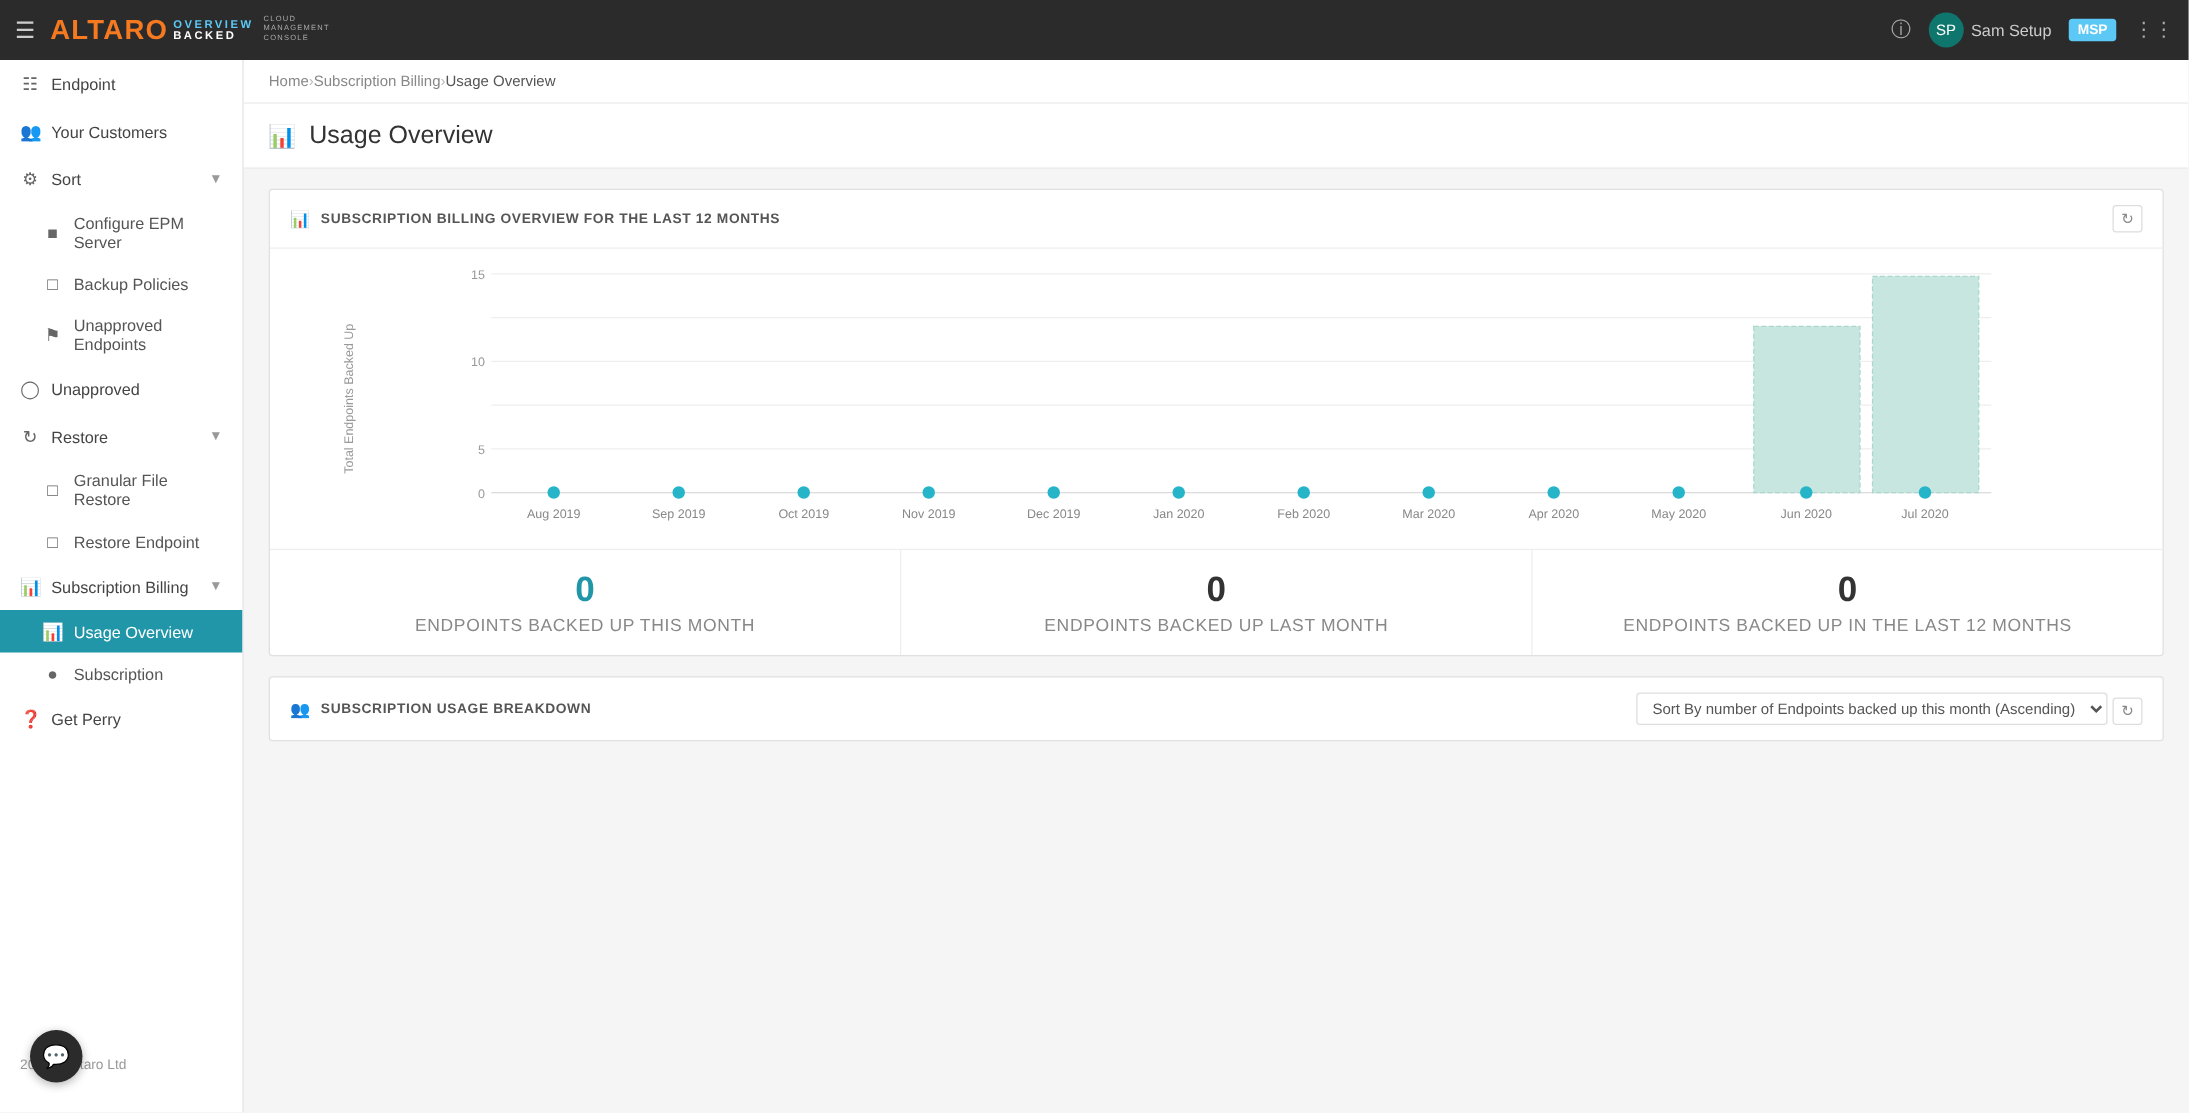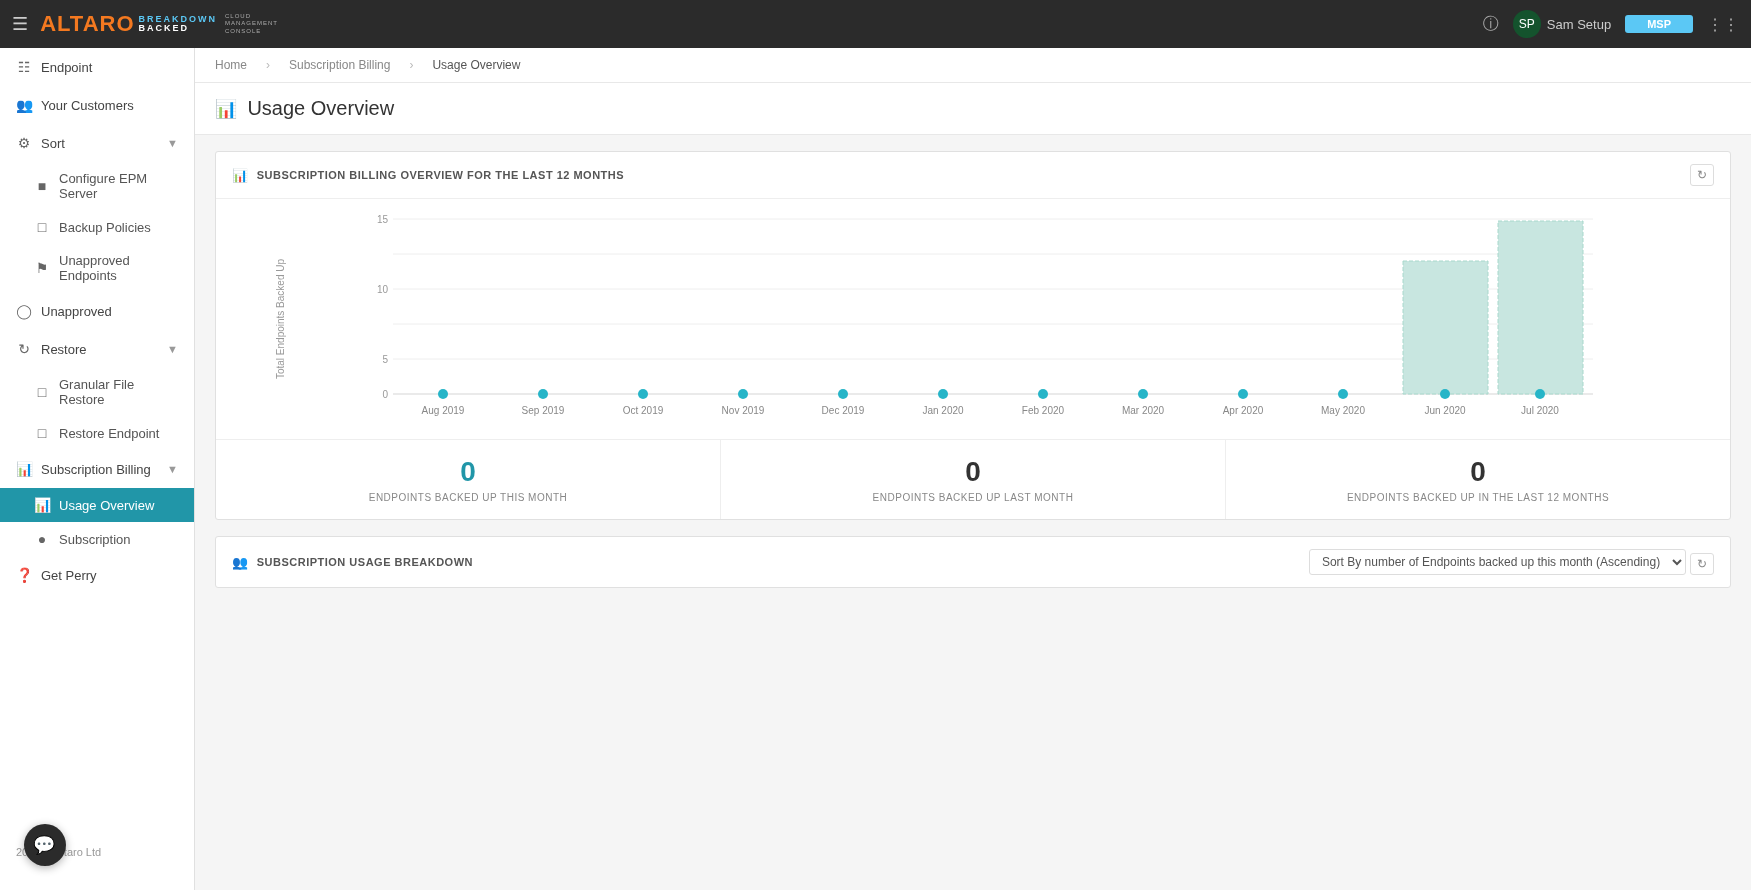--- a/index.html
+++ b/index.html
@@ -17,22 +17,22 @@
     }
     .topnav-left { display: flex; align-items: center; gap: 12px; }
     .hamburger { color: #ccc; font-size: 18px; cursor: pointer; }
     .logo { display: flex; align-items: center; gap: 4px; }
     .logo-altaro { font-size: 22px; font-weight: 900; color: #f47920; letter-spacing: 1px; text-align: center; }
     .logo-endpoint { display: flex; flex-direction: column; line-height: 1; }
     .logo-endpoint-top { font-size: 9px; font-weight: 700; color: #5bc8f5; letter-spacing: 2px; }
     .topnav-right { display: flex; align-items: center; gap: 14px; }
     .topnav-icon { color: #aaa; font-size: 16px; cursor: pointer; }
     .user-info { display: flex; align-items: center; gap: 6px; color: #ccc; font-size: 13px; cursor: pointer; }
-    .user-avatar { width: 28px; height: 28px; border-radius: 50%; background: #14532d; display: flex; align-items: center; justify-content: center; color: #fff; font-size: 12px; }
-    .msp-badge { background: #5bc8f5; color: #fff; font-size: 11px; font-weight: 700; padding: 3px 22px; border-radius: 3px; cursor: pointer; }
+    .user-avatar { width: 28px; height: 28px; border-radius: 50%; background: #0f766e; display: flex; align-items: center; justify-content: center; color: #fff; font-size: 12px; }
+    .msp-badge { background: #5bc8f5; color: #fff; font-size: 11px; font-weight: 700; padding: 3px 7px; border-radius: 3px; cursor: pointer; }
     .grid-icon { color: #aaa; font-size: 16px; cursor: pointer; }
 
     
     .layout { display: flex; flex: 1; overflow: hidden; }
 
     
     .sidebar {
       width: 195px;
       background: #fff;
       border-right: 1px solid #e0e0e0;
@@ -84,21 +84,21 @@
       padding: 0;
     }
     .breadcrumb {
       background: #fff;
       padding: 10px 20px;
       font-size: 12px;
       color: #888;
       border-bottom: 1px solid #e8e8e8;
       display: flex;
       align-items: center;
-      gap: 19px;
+      gap: 0;
     }
     .breadcrumb a { color: #888; text-decoration: none; cursor: pointer; }
     .breadcrumb-sep { color: #bbb; }
     .breadcrumb-current { color: #555; }
 
     .page-header {
       background: #fff;
       padding: 14px 20px 14px 20px;
       border-bottom: 1px solid #e8e8e8;
       display: flex;
@@ -176,21 +176,21 @@
       padding: 16px 10px;
       border-right: 1px solid #eee;
     }
     .stat-box:last-child { border-right: none; }
     .stat-number {
       font-size: 28px;
       font-weight: 700;
       color: #333;
     }
     .stat-label {
-      font-size: 10px;
+      font-size: 14px;
       color: #888;
       letter-spacing: 0.5px;
       text-transform: uppercase;
       margin-top: 4px;
     }
     .stat-link {
       font-size: 28px;
       font-weight: 700;
       color: #2196a8;
       cursor: pointer;
@@ -240,21 +240,21 @@
   </style>
 </head>
 <body>
 
 <nav class="topnav">
   <div class="topnav-left">
     <span class="hamburger">☰</span>
     <div class="logo">
       <span class="logo-altaro">ALTARO</span>
       <div class="logo-endpoint">
-        <span class="logo-endpoint-top">BREAKDOWN</span>
+        <span class="logo-endpoint-top">OVERVIEW</span>
         <span style="font-size:9px;font-weight:700;color:#fff;letter-spacing:2px;">BACKED</span>
       </div>
       <div style="display:flex;flex-direction:column;justify-content:center;margin-left:4px;">
         <span style="font-size:6px;color:#aaa;letter-spacing:1px;line-height:1.2;">CLOUD</span>
         <span style="font-size:6px;color:#aaa;letter-spacing:1px;line-height:1.2;">MANAGEMENT</span>
         <span style="font-size:6px;color:#aaa;letter-spacing:1px;line-height:1.2;">CONSOLE</span>
       </div>
     </div>
   </div>
   <div class="topnav-right">

